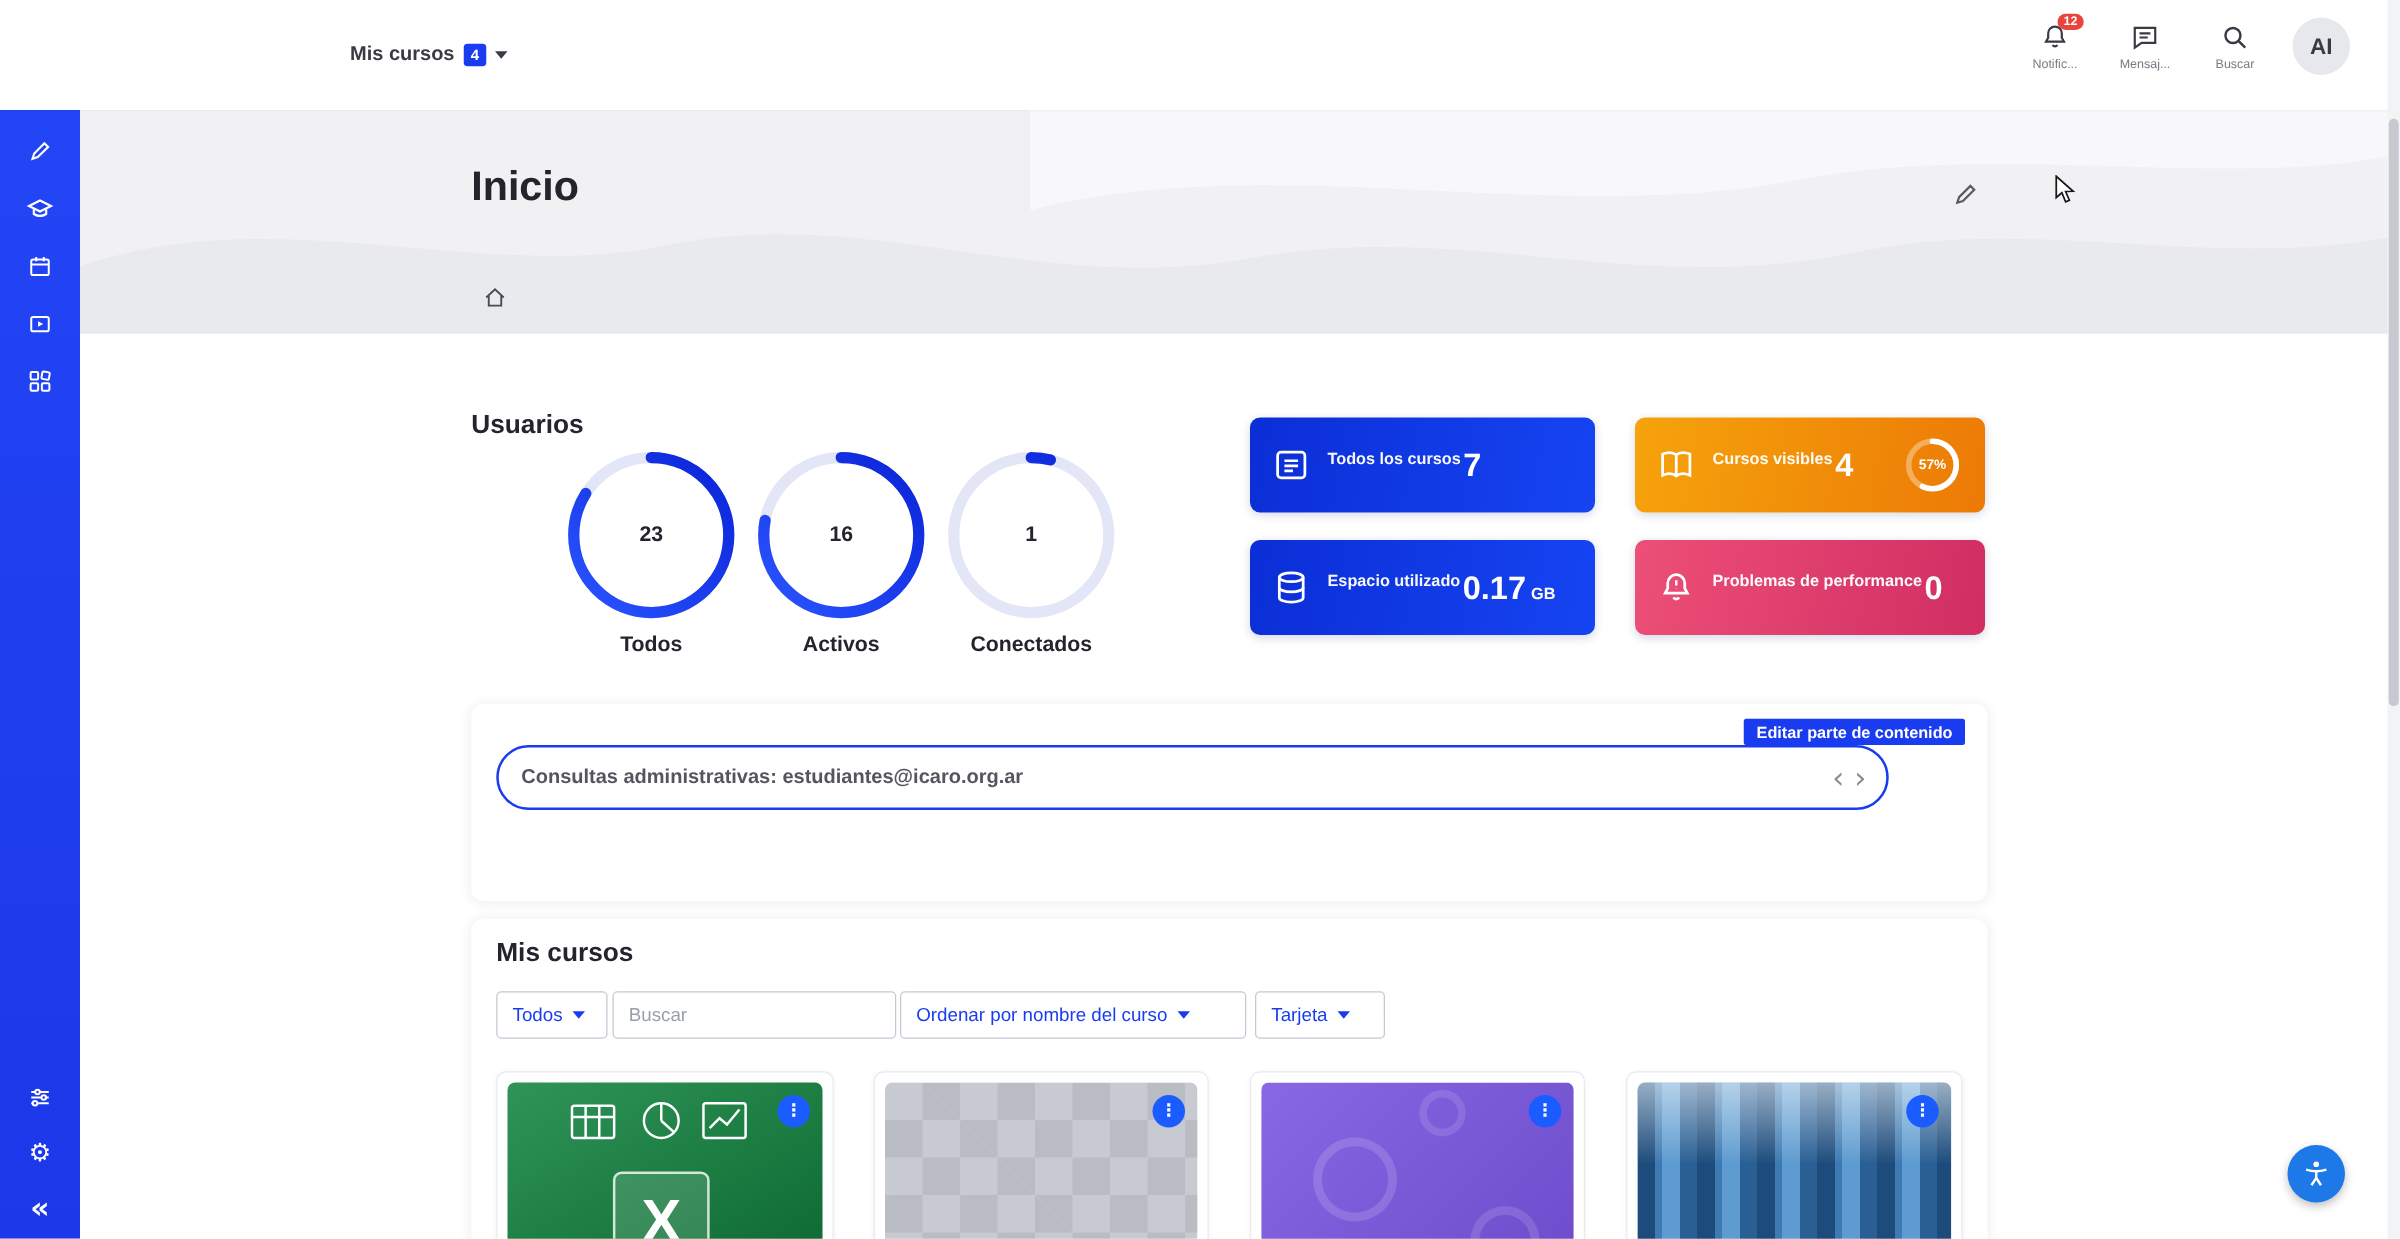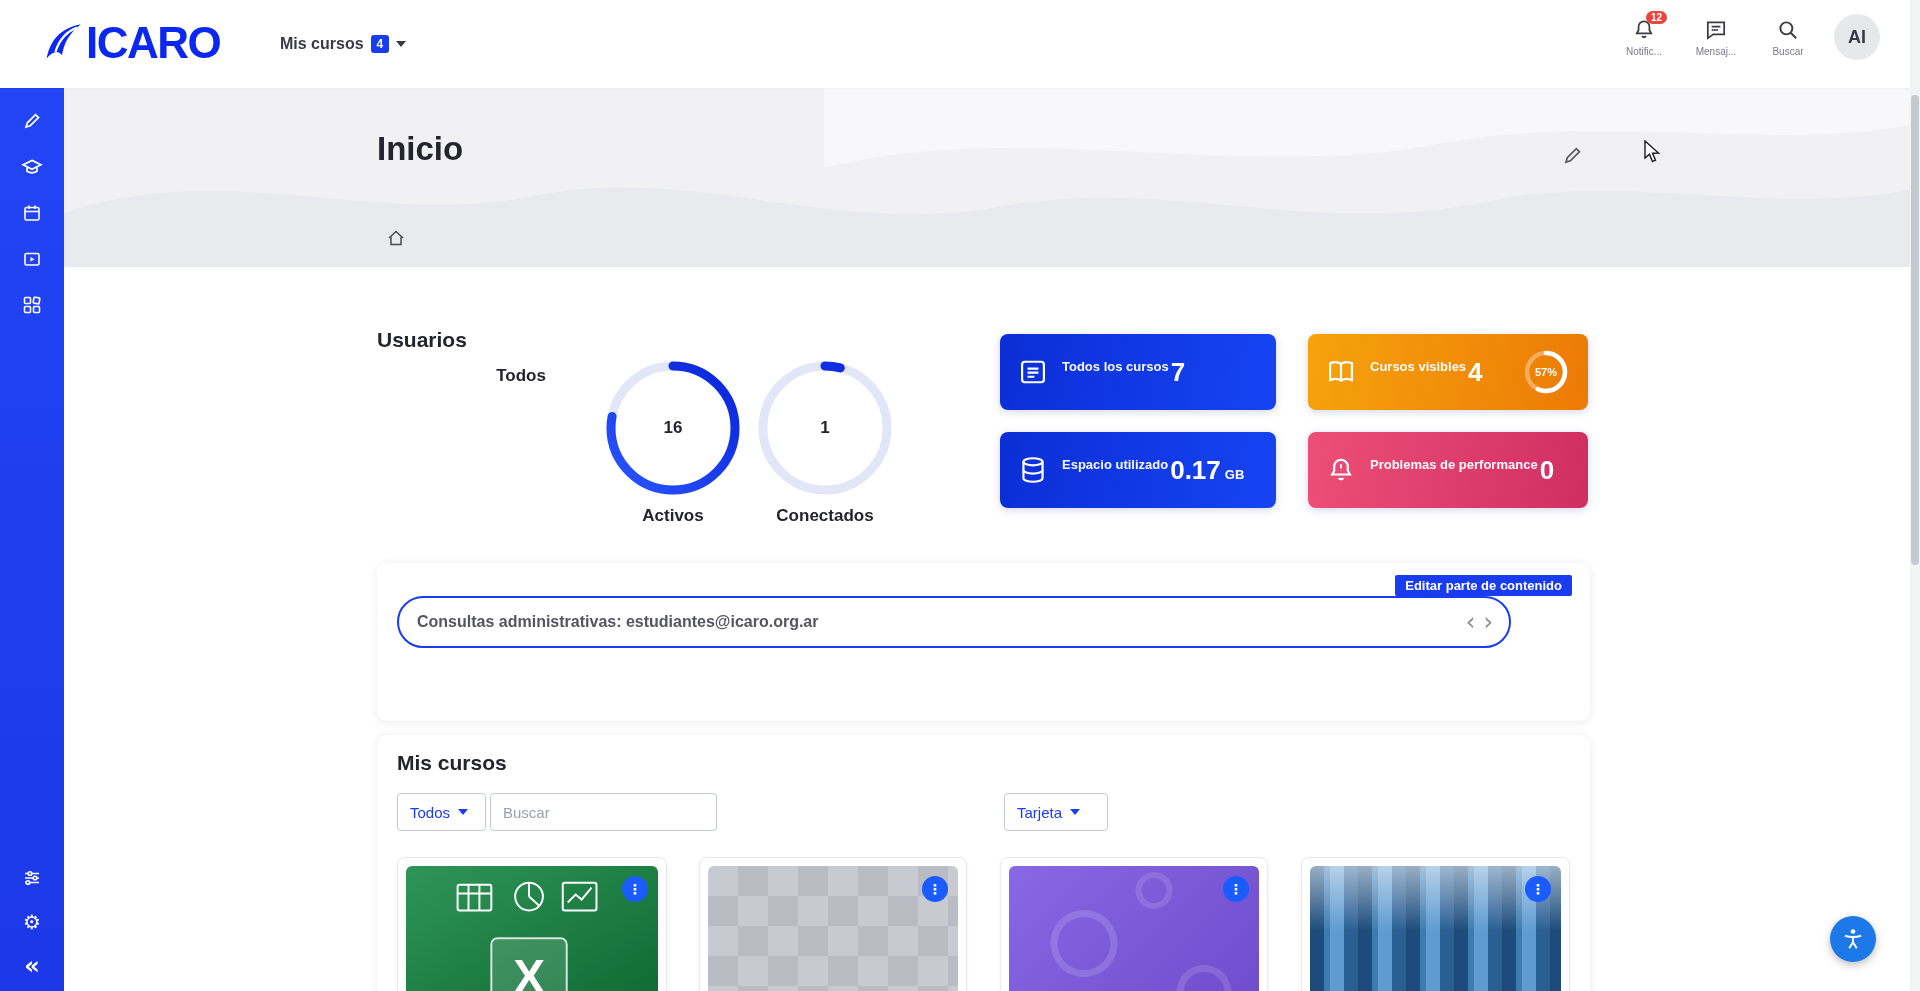--- a/index.html
+++ b/index.html
@@ -145,27 +145,20 @@
   .scrollbar-thumb{ position:absolute; right:1px; top:95px; width:8px; height:470px; border-radius:4px;
     background:#c6c9cf; cursor:pointer; }
 </style>
 </head>
 <body>
 
 
 
 
 <header class="topbar">
-  <div class="logo">
-    <svg class="logo-mark" width="44" height="44" viewBox="0 0 40 40">
-      <path d="M6 34 C10 14 22 6 37 3 C26 12 22 20 20 31 C16 26 11 28 6 34 Z" fill="#0a28f0"></path>
-      <path d="M14 28 C18 16 25 9 34 6" stroke="#fff" stroke-width="2" fill="none"></path>
-    </svg>
-    <span class="logo-text">ICARO</span>
-  </div>
 
   <div class="nav-mycourses">
     <span class="lbl">Mis cursos</span>
     <span class="count-badge">4</span>
     <span class="caret"></span>
   </div>
 
   <div class="actions">
     <div class="action">
       <span class="icon-wrap">
@@ -277,20 +270,27 @@
 <svg width="0" height="0">
     <defs>
   <linearGradient id="bluegrad" x1="0" y1="0" x2="1" y2="1">
     <stop offset="0" stop-color="#2a55ff"></stop>
         <stop offset="1" stop-color="#0a23d8"></stop>
   </linearGradient>
 </defs>
   </svg>
 
 <div class="gauge" id="gauge-0">
+  <div class="ring">
+    <svg width="140" height="140" viewBox="0 0 140 140">
+      <circle class="track" cx="70" cy="70" r="62" fill="none" stroke-width="9"></circle>
+      <circle class="prog" cx="70" cy="70" r="62" fill="none" stroke-width="9" stroke-linecap="round" pathLength="100" transform="rotate(-90 70 70)" stroke-dasharray="84 100"></circle>
+    </svg>
+    <div class="val">23</div>
+  </div>
   <div class="glabel">Todos</div>
 </div>
 
 <div class="gauge" id="gauge-1">
   <div class="ring">
     <svg width="140" height="140" viewBox="0 0 140 140">
       <circle class="track" cx="70" cy="70" r="62" fill="none" stroke-width="9"></circle>
       <circle class="prog" cx="70" cy="70" r="62" fill="none" stroke-width="9" stroke-linecap="round" pathLength="100" transform="rotate(-90 70 70)" stroke-dasharray="78 100"></circle>
     </svg>
     <div class="val">16</div>
@@ -378,20 +378,24 @@
 
 <div class="panel" id="courses-panel">
   <div id="courses-title">Mis cursos</div>
 
   <div class="ctrl" id="ctrl-filter">
     <span>Todos</span>
     <span class="caret blue"></span>
   </div>
   <div class="ctrl" id="ctrl-search">
     <input type="text" placeholder="Buscar" style="">
+  </div>
+  <div class="ctrl" id="ctrl-sort">
+    <span>Ordenar por nombre del curso</span>
+    <span class="caret blue"></span>
   </div>
   <div class="ctrl" id="ctrl-view">
     <span>Tarjeta</span>
     <span class="caret blue"></span>
   </div>
 
   <div class="course-card" id="course-0">
     <div class="course-img img-excel">
       <svg width="100%" height="100%" viewBox="0 0 254 204" fill="none" stroke="#fff" stroke-width="2">
         <rect x="52" y="18" width="34" height="26" rx="2"></rect>

